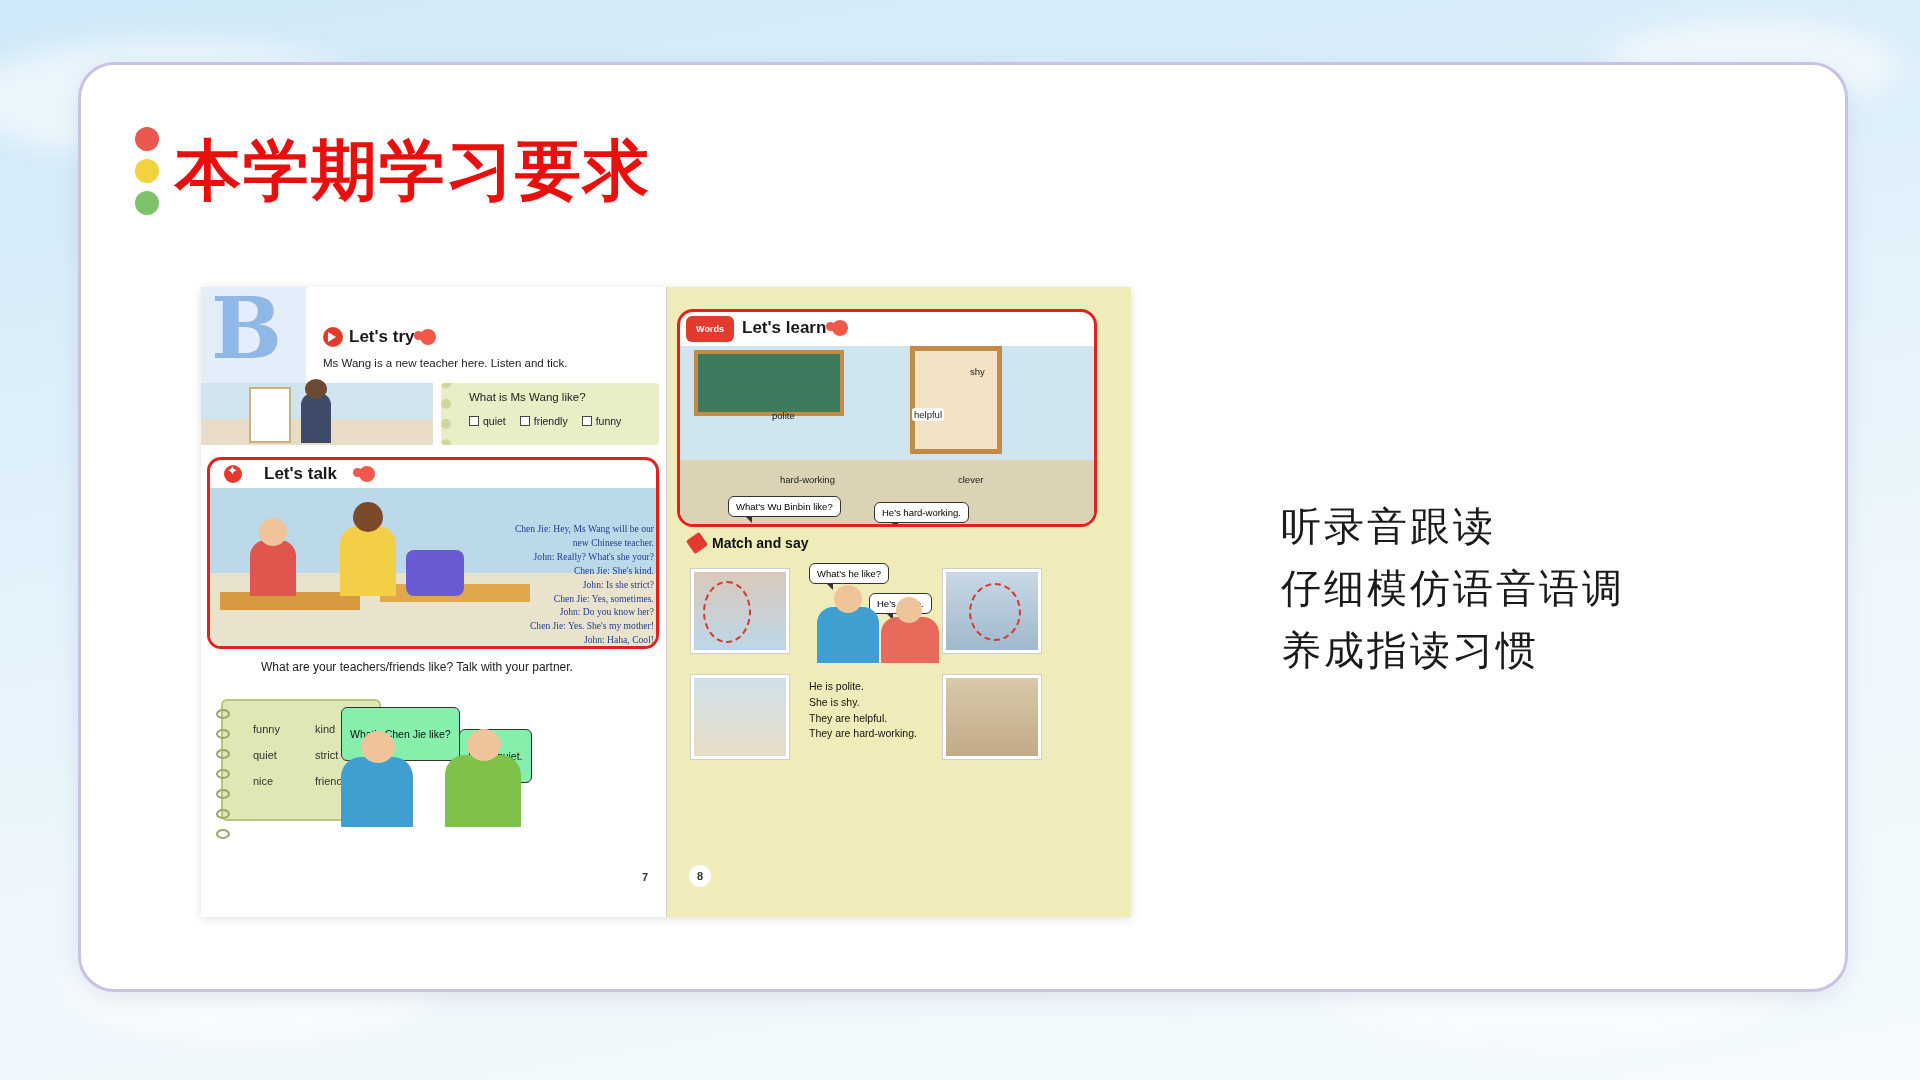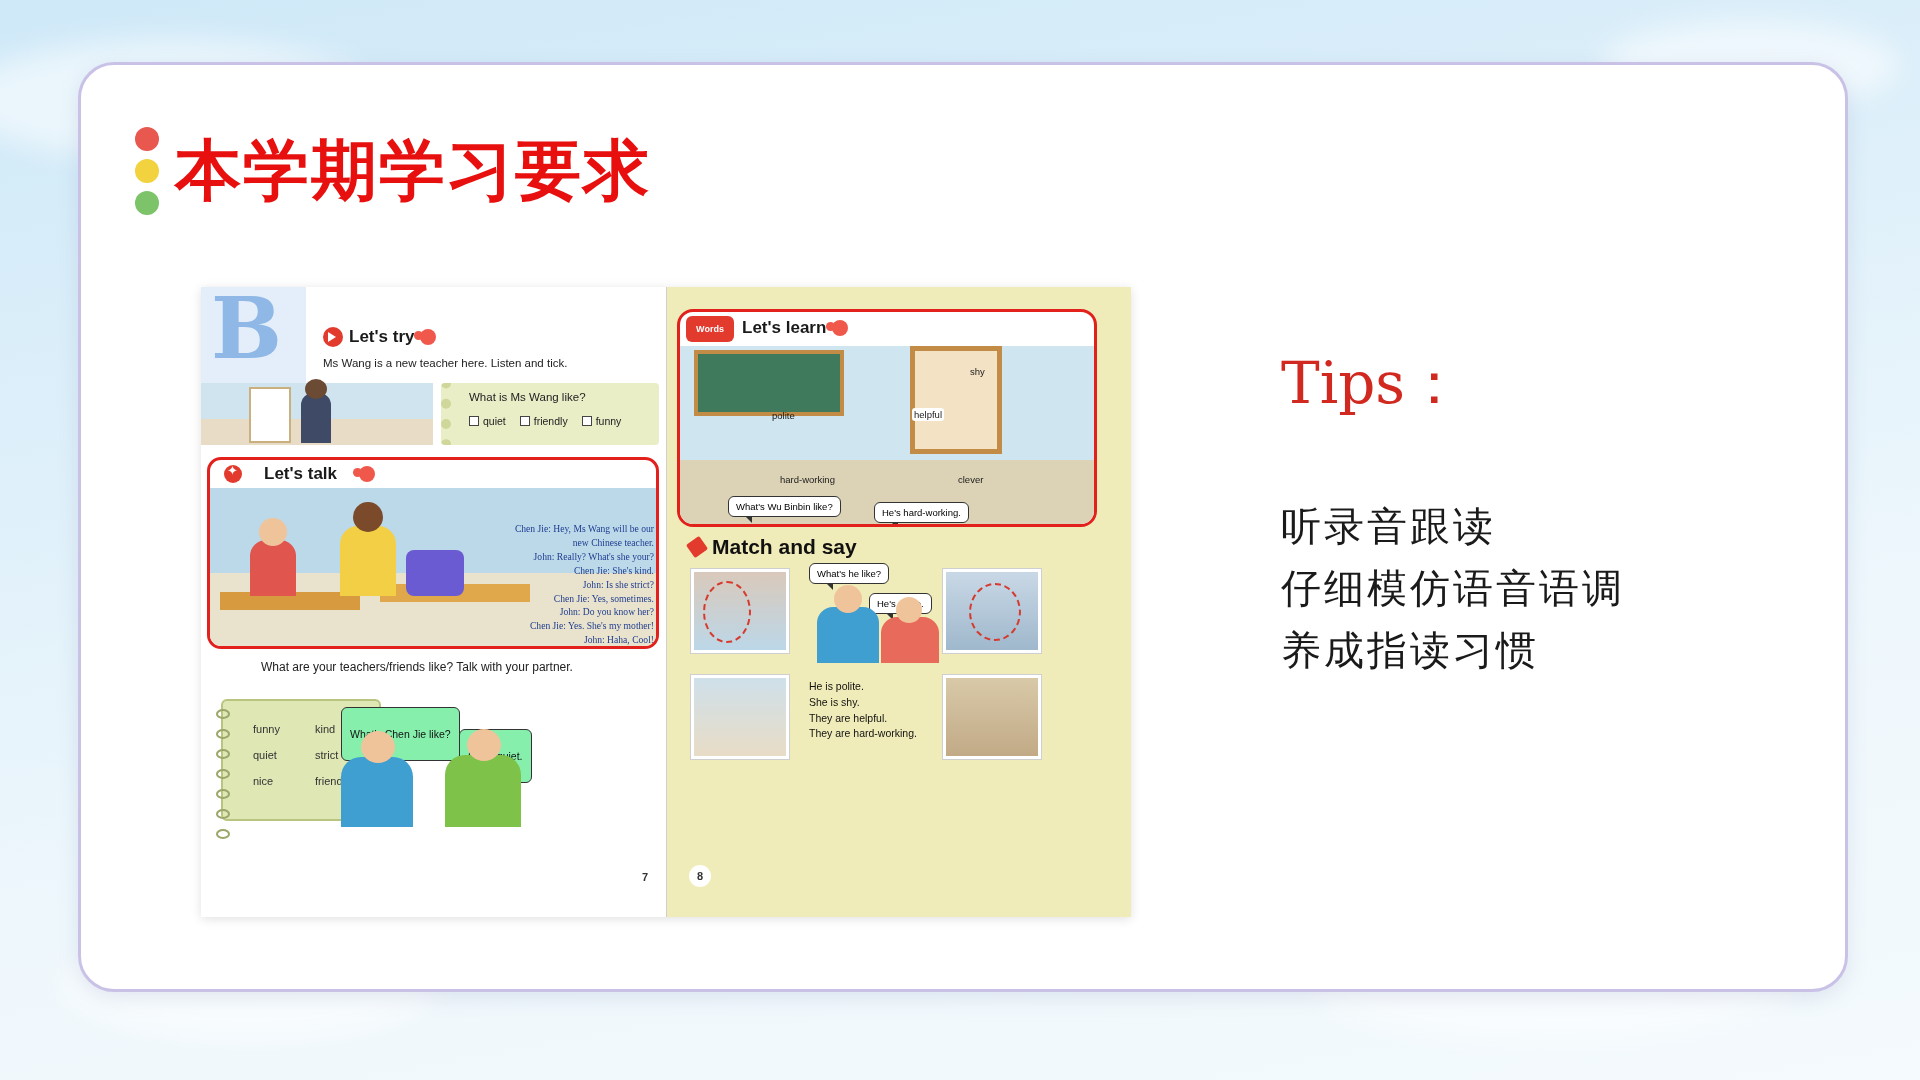--- a/index.html
+++ b/index.html
@@ -155,21 +155,21 @@
     position:absolute;left:0;top:34px;width:420px;height:184px;
     background: linear-gradient(#cfe5ef 0 62%, #dcd3b6 62% 100%);
   }
   .board{position:absolute;left:14px;top:4px;width:150px;height:66px;background:#3f7a5c;border:4px solid #c28b46;}
   .doorR{position:absolute;left:230px;top:0px;width:92px;height:108px;background:#f3e2c4;border:5px solid #c28b46;}
   .tag{position:absolute;font-size:9.5px;color:#1b1b1b;}
   .bubR{position:absolute;background:#fff;border:1.5px solid #333;border-radius:6px;font-size:9.5px;padding:4px 7px;white-space:nowrap;}
   .bubR::after{content:"";position:absolute;left:16px;bottom:-7px;width:0;height:0;border-top:7px solid #333;border-left:7px solid transparent;}
 
   .match-hdr{position:absolute;left:22px;top:248px;display:flex;align-items:center;gap:7px;}
-  .match-label{font-size:21px;font-weight:bold;color:#111;}
+  .match-label{font-size:14px;font-weight:bold;color:#111;}
   .pencil{width:16px;height:16px;background:#e23b2e;transform:rotate(-35deg);border-radius:2px;}
 
   .photo{position:absolute;background:#bcd7e8;border:3px solid #fff;box-shadow:0 0 0 1px #cfcfcf;}
   .p1{left:24px;top:282px;width:98px;height:84px;background:linear-gradient(#d9c9bb,#bcd7e8);}
   .p2{left:276px;top:282px;width:98px;height:84px;background:linear-gradient(#c9d8e6,#9fb8cc);}
   .p3{left:24px;top:388px;width:98px;height:84px;background:linear-gradient(#cfe0ea,#e8dcc6);}
   .p4{left:276px;top:388px;width:98px;height:84px;background:linear-gradient(#d8c9a8,#c2aa86);}
   .oval{position:absolute;left:132px;top:270px;width:240px;height:210px;border-radius:50%;background:#f6f1cd;z-index:-1;}
   .dashcircle{position:absolute;border:2px dashed #d63a2f;border-radius:50%;}
   .sent{
@@ -345,20 +345,19 @@
         <div>He is polite.</div>
         <div>She is shy.</div>
         <div>They are helpful.</div>
         <div>They are hard-working.</div>
       </div>
 
       <div class="pg-num" style="left:22px; bottom:30px; background:#fff; border-radius:50%; width:22px; height:22px; display:flex; align-items:center; justify-content:center;">8</div>
     </div>
   </div>
 
-  <div class="tips-title">Tips：</div>
   <div class="tips-body">
     <div>听录音跟读</div>
     <div>仔细模仿语音语调</div>
     <div>养成指读习惯</div>
   </div>
 
 </div>
 
 </body></html>

